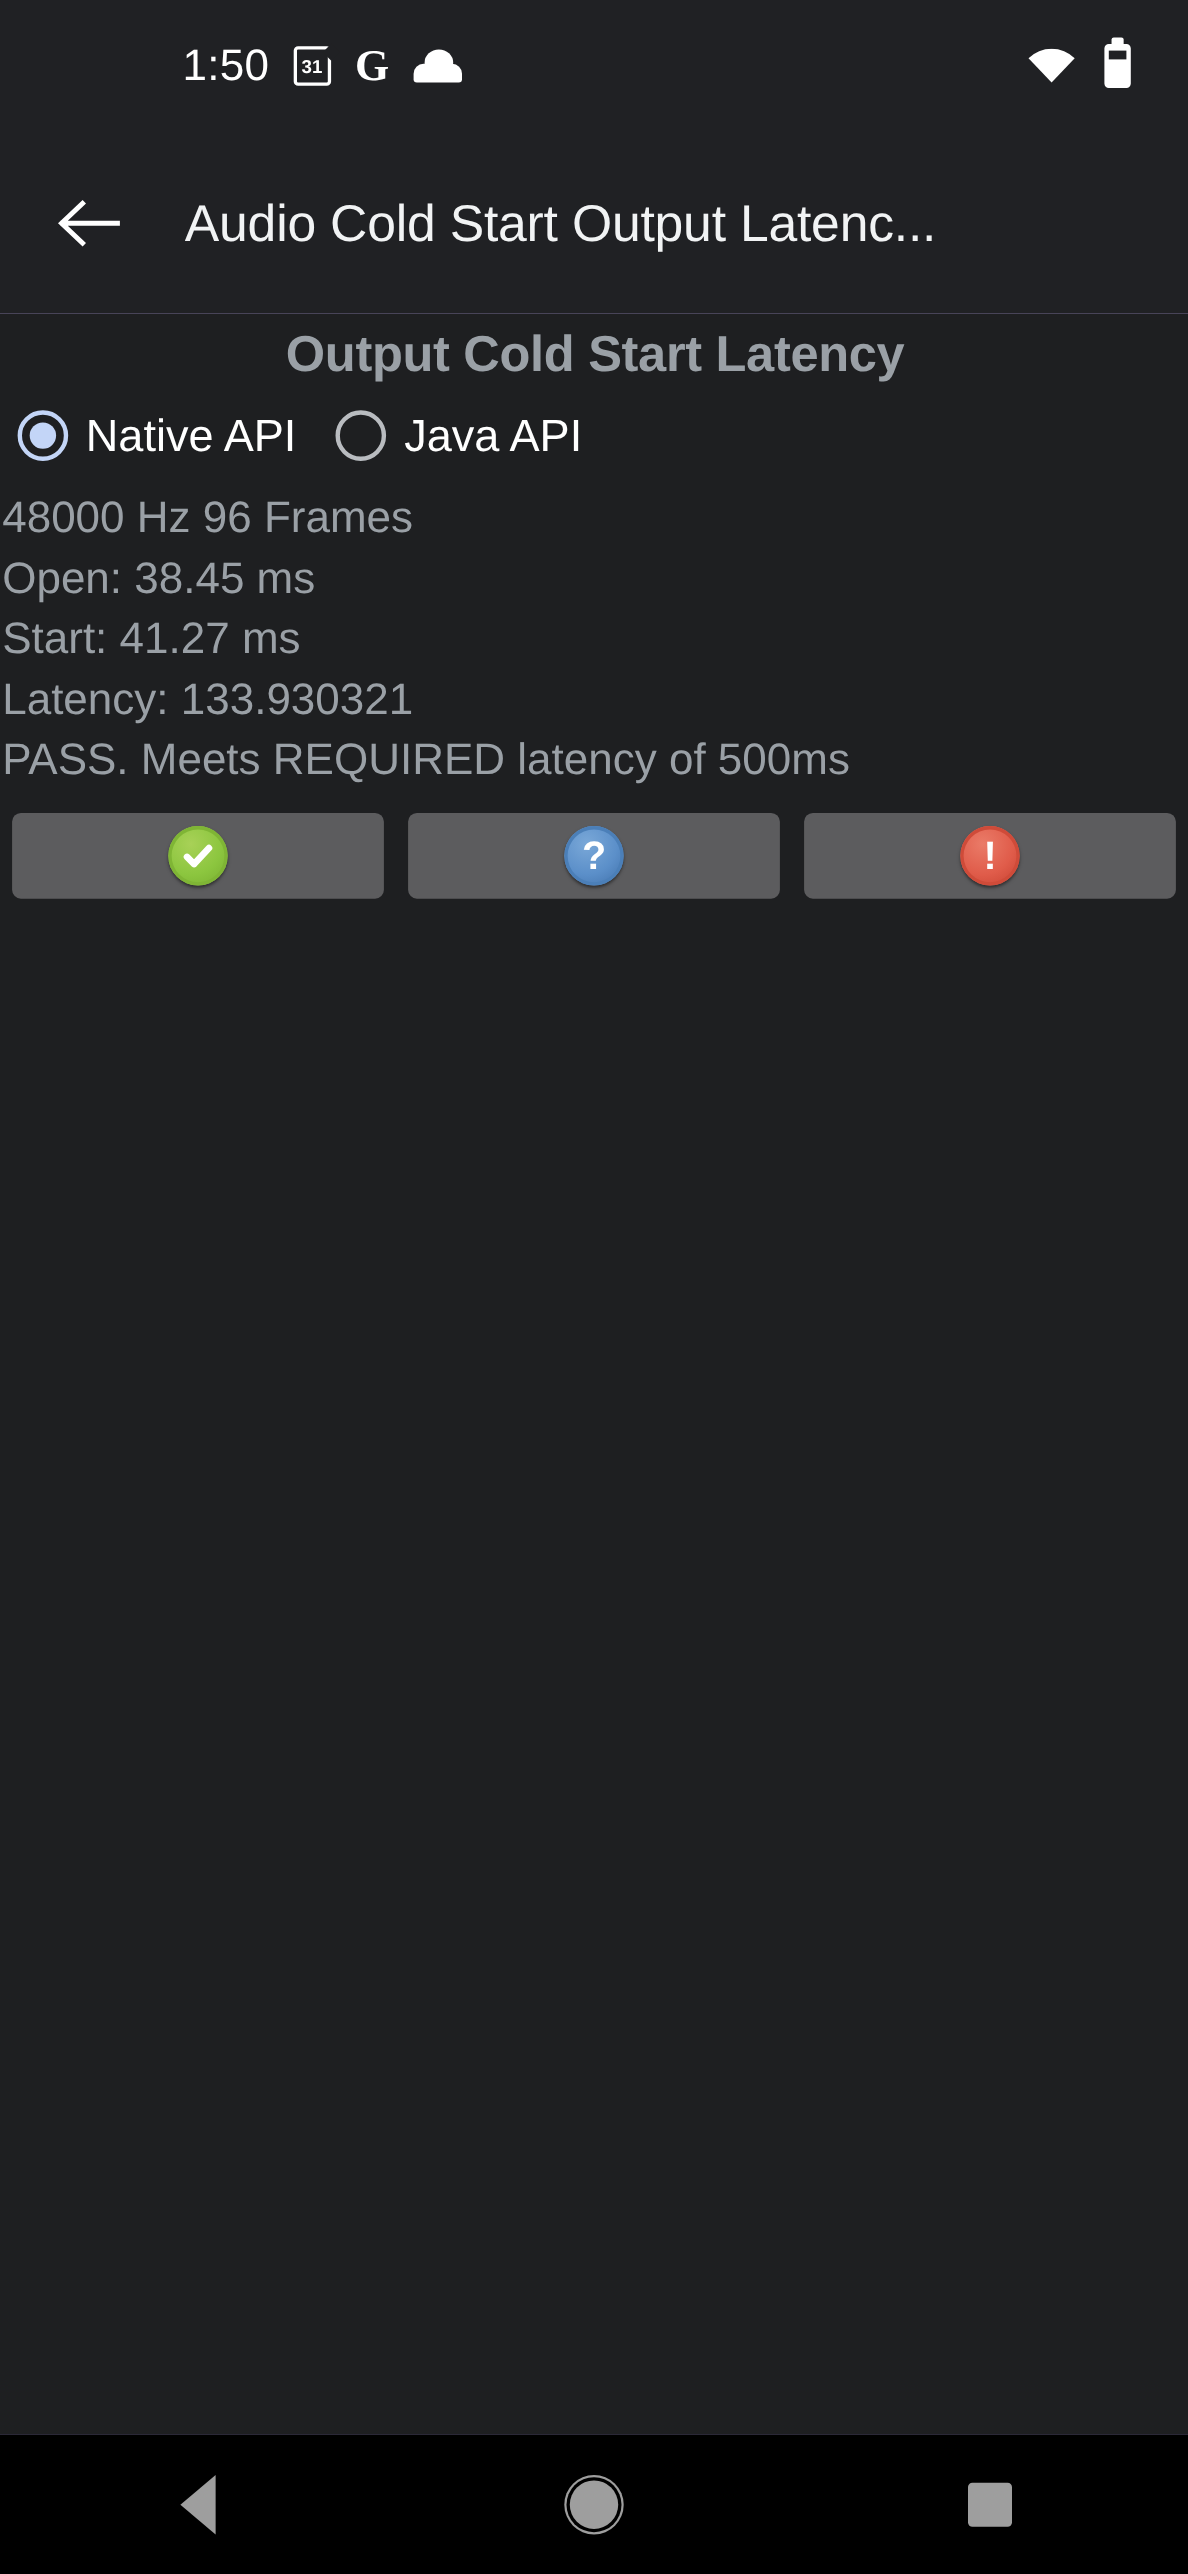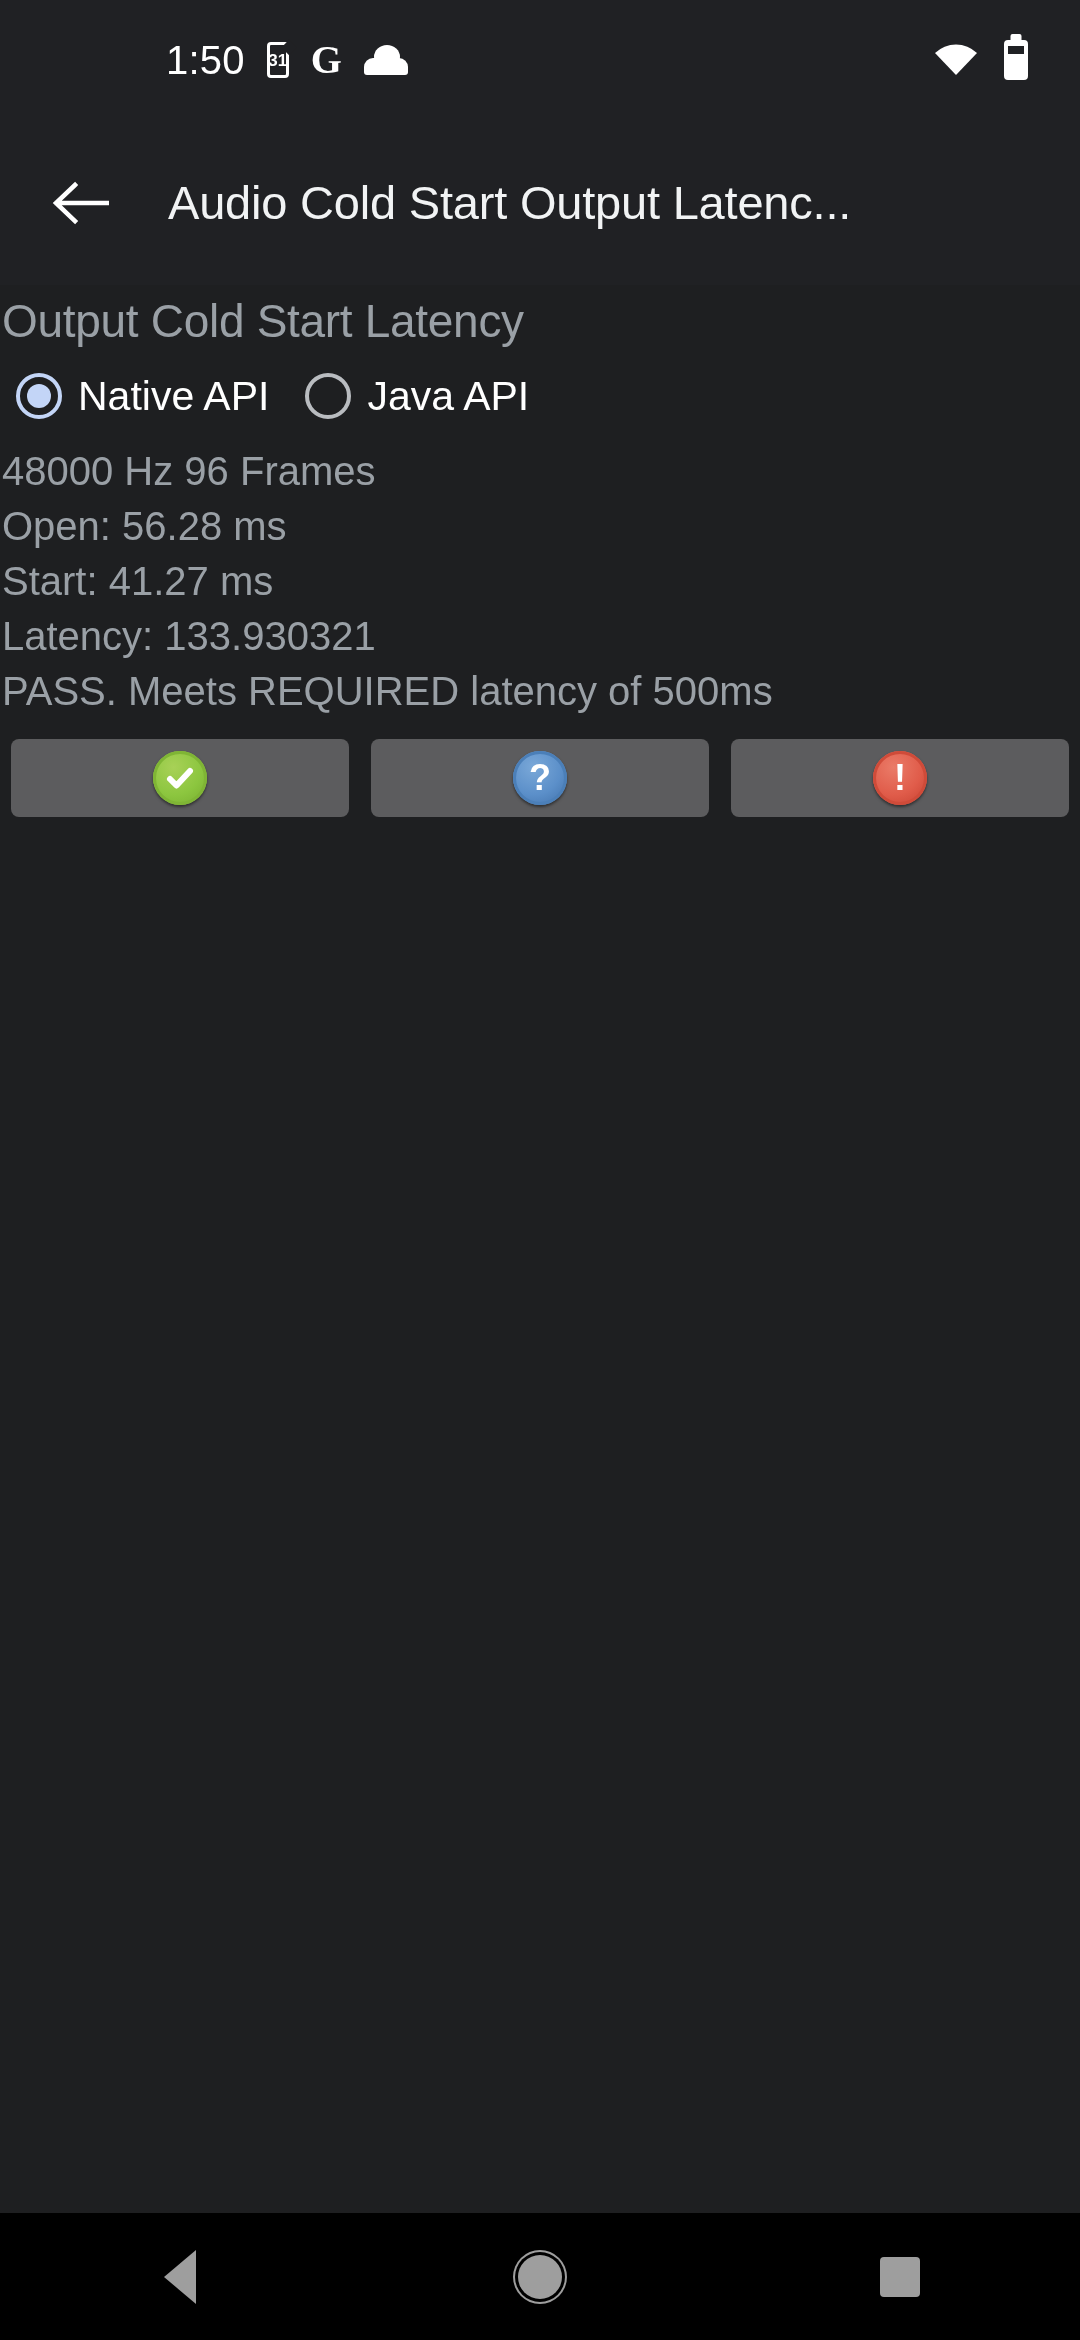--- a/index.html
+++ b/index.html
@@ -47,21 +47,21 @@
   }
   .status-right {
     position: absolute;
     right: 52px;
     display: flex;
     align-items: center;
     gap: 26px;
   }
 
   .icon-cal {
-    width: 22px; height: 36px;
+    width: 34px; height: 36px;
     border: 3px solid #ffffff;
     border-radius: 4px;
     position: relative;
     display: flex;
     align-items: center;
     justify-content: center;
     color: #ffffff;
     font-size: 17px;
     font-weight: bold;
     line-height: 1;
@@ -150,24 +150,25 @@
   .content {
     flex: 1 1 auto;
     background: #1e1f21;
     padding: 0;
     overflow: hidden;
   }
 
   .section-title {
     color: #9aa0a6;
     font-size: 46px;
-    font-weight: normal;
+    font-weight: bold;
     padding: 8px 0 0 2px;
     letter-spacing: -0.3px;
     line-height: 1.25;
+    text-align: center;
   }
 
   .radio-row {
     display: flex;
     align-items: center;
     margin-top: 22px;
     padding-left: 16px;
   }
   .radio-item {
     display: flex;
@@ -359,21 +360,21 @@
       </label>
       <label class="radio-item">
         <span class="radio-circle"></span>
         <span class="radio-label">Java API</span>
       </label>
     </div>
 
 
     <div class="result-block">
       <div class="result-line">48000 Hz 96 Frames</div>
-      <div class="result-line">Open: 56.28 ms</div>
+      <div class="result-line">Open: 38.45 ms</div>
       <div class="result-line">Start: 41.27 ms</div>
       <div class="result-line">Latency: 133.930321</div>
       <div class="result-line">PASS. Meets REQUIRED latency of 500ms</div>
     </div>
 
     <div class="status-btn-row">
       <button class="status-btn">
         <span class="badge badge-pass">
           <svg width="34" height="34" viewBox="0 0 34 34" aria-hidden="true">
             <path d="M7 18 L13.5 24.5 L27 10" stroke="#ffffff" stroke-width="6" fill="none" stroke-linecap="round" stroke-linejoin="round"></path>

